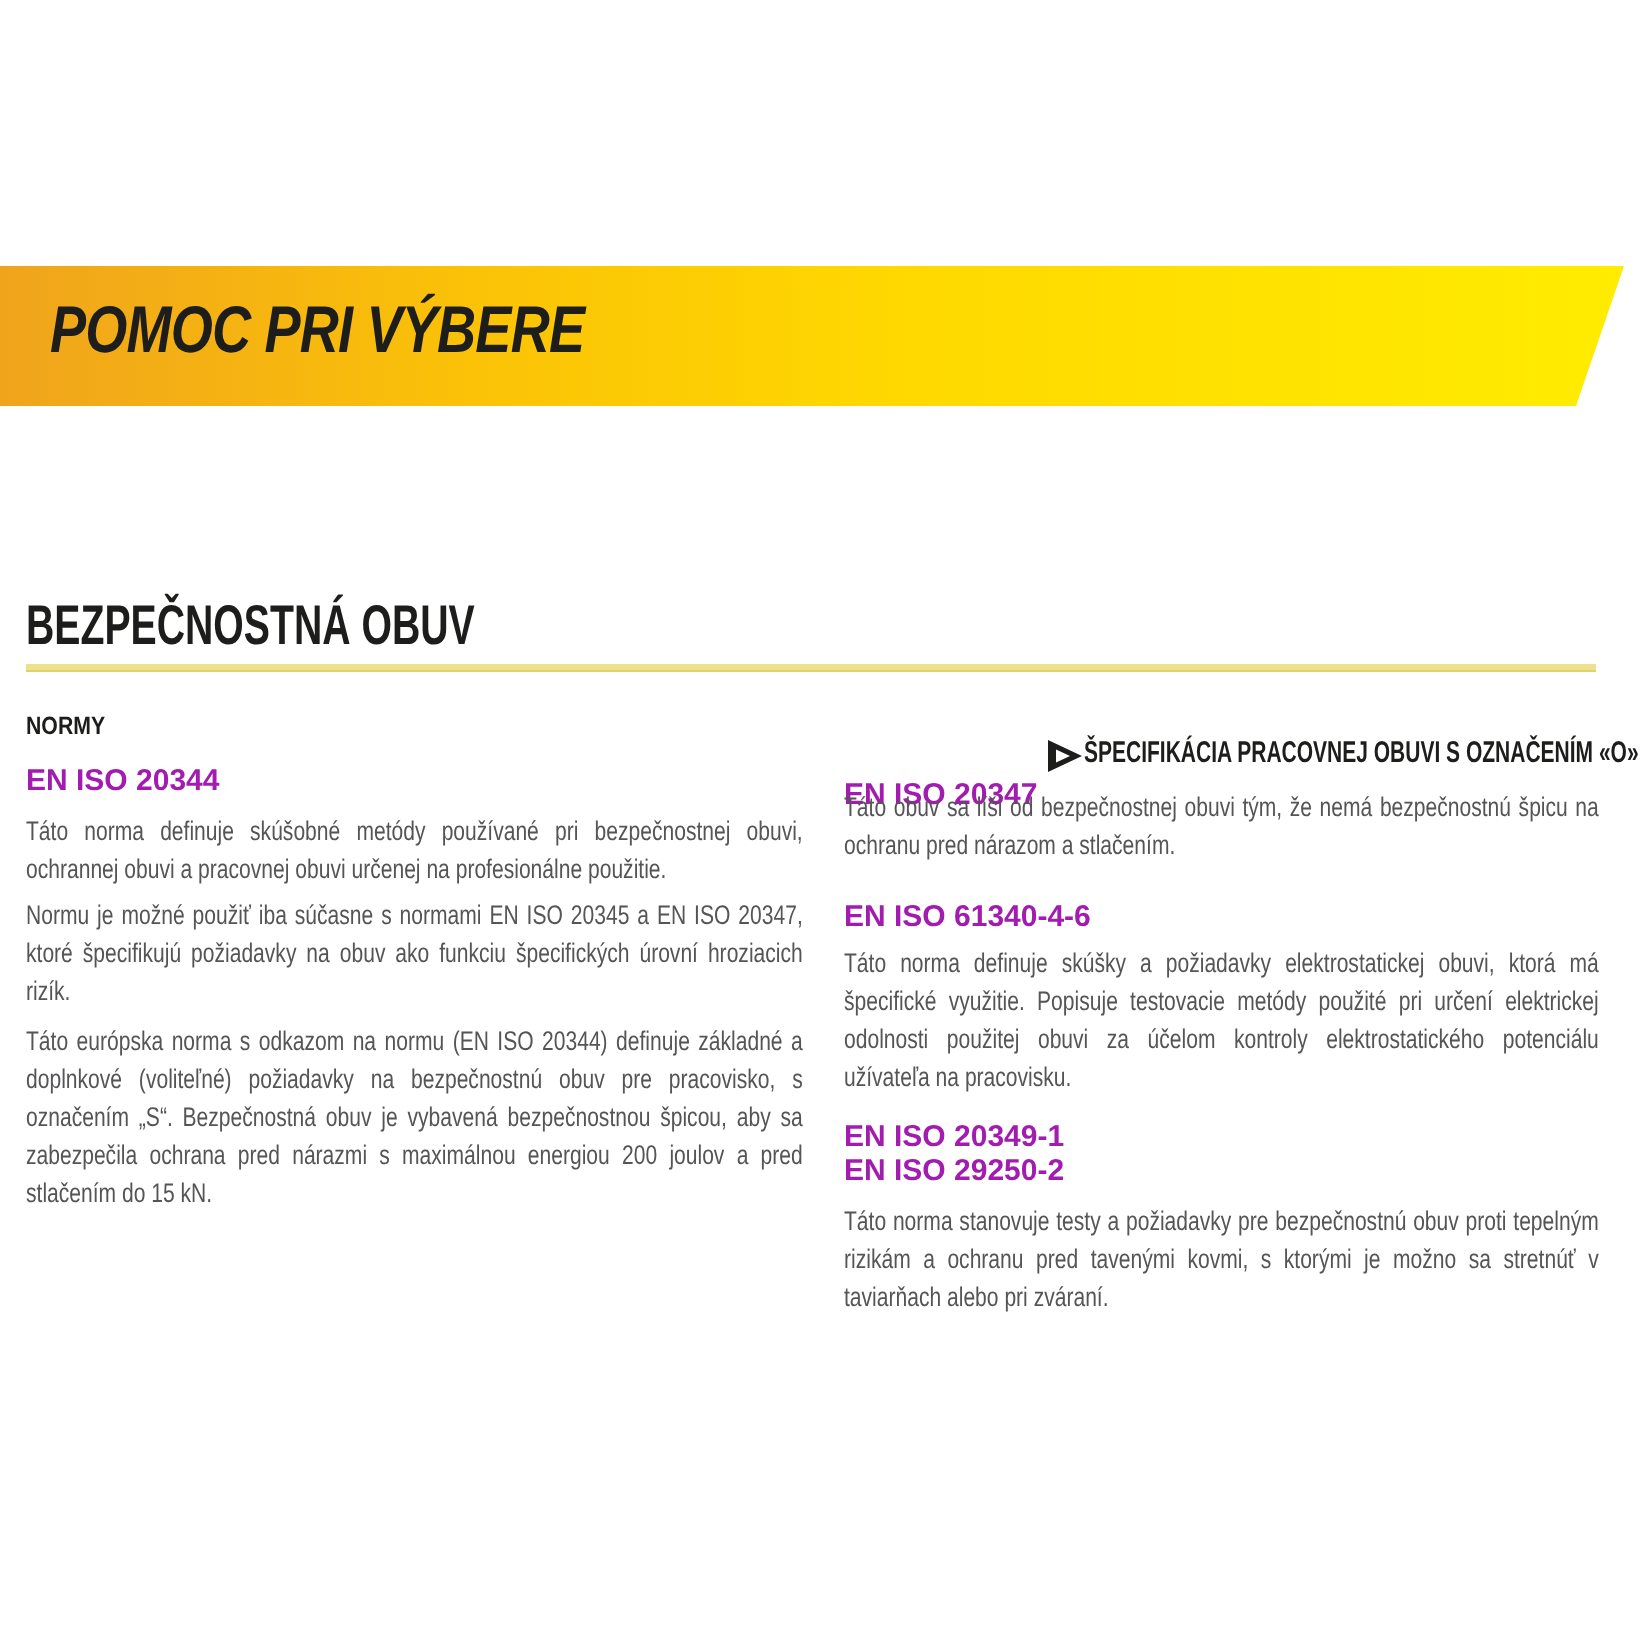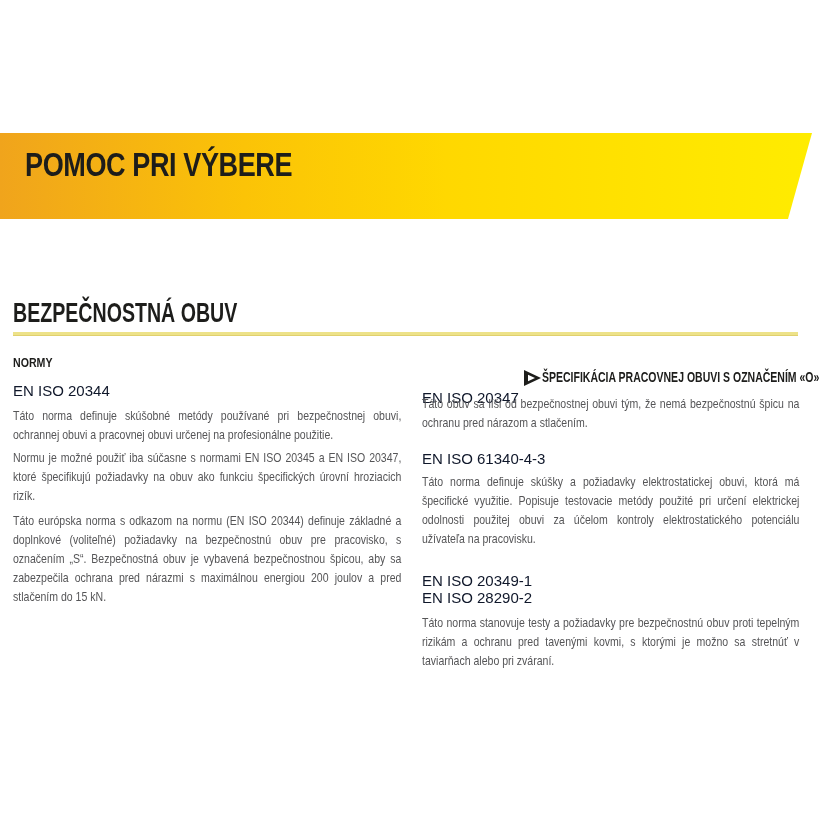--- a/index.html
+++ b/index.html
@@ -1,51 +1,51 @@
 <!DOCTYPE html>
 <html><head>
 <meta charset="utf-8">
 <style>
   html,body{margin:0;padding:0;background:#ffffff;}
   #page{position:relative;width:820px;height:820px;background:#ffffff;overflow:hidden;
         font-family:"Liberation Sans",sans-serif;color:#1d1d1b;}
 
   
-  .banner{position:absolute;left:0;top:133px;width:812px;height:86px;
+  .banner{position:absolute;left:0;top:133px;width:812px;height:70px;
           background:linear-gradient(90deg,#f0a41c 0%,#fbc307 30%,#ffd800 55%,#ffec00 100%);
-          clip-path:polygon(0 0,100% 0,calc(100% - 24px) 100%,0 100%);}
+          clip-path:polygon(0 0,100% 0,calc(100% - 24px) 100%,0 100%);font-style:italic;}
   .banner-title{position:absolute;left:25px;top:13px;font-size:33px;font-weight:bold;
           letter-spacing:-0.5px;transform:scaleX(0.82);transform-origin:0 0;white-space:nowrap;color:#1d1d1b;}
 
   
   .h1{position:absolute;left:13px;top:297px;font-size:28px;font-weight:bold;
       transform:scaleX(0.70);transform-origin:0 0;white-space:nowrap;color:#1d1d1b;}
   .rule{position:absolute;left:13px;top:332px;width:785px;height:3px;background:#ede289;
         border-bottom:1px solid #e0d06e;}
 
   
   .col{position:absolute;}
   .col-left{left:13px;top:356px;width:389px;}
   .col-right{left:422px;top:368px;width:378px;}
 
   .subhead{font-size:12.5px;font-weight:bold;transform:scaleX(0.85);transform-origin:0 0;
            white-space:nowrap;color:#1d1d1b;}
-  .norm-label{font-size:15px;font-weight:normal;line-height:17.5px;color:#0f172a;white-space:nowrap;}
+  .norm-label{font-size:15px;font-weight:bold;line-height:17.5px;color:#a21caf;white-space:nowrap;}
 
   .body-p{font-size:13.5px;line-height:19px;color:#555557;text-align:justify;
           transform:scaleX(0.78);transform-origin:0 0;width:128%;margin:0;}
 
   .norm-row{position:relative;}
   .norm-row .norm-label{position:absolute;left:0;top:1px;margin-top:20px;}
   .arrow{position:absolute;left:102px;top:2px;}
   .norm-heading{margin-left:120px;font-size:15px;font-weight:bold;line-height:18px;
           color:#1d1d1b;transform:scaleX(0.70);transform-origin:0 0;width:143%;}
 
   .mt4{margin-top:4px;}.mt6{margin-top:6px;}.mt8{margin-top:8px;}
-  .mt12{margin-top:12px;}.mt16{margin-top:24px;}.mt18{margin-top:18px;}.mt20{margin-top:20px;}
+  .mt12{margin-top:12px;}.mt16{margin-top:12px;}.mt18{margin-top:18px;}.mt20{margin-top:20px;}
 </style>
 </head>
 <body>
 
 <div id="page">
 
   <div class="banner">
     <div class="banner-title">POMOC PRI VÝBERE</div>
   </div>
 
@@ -67,21 +67,21 @@
       <div class="norm-label">EN ISO 20347</div>
       <span class="arrow">
         <svg width="17" height="16" viewBox="0 0 17 16">
           <path fill-rule="evenodd" fill="#1d1d1b" d="M0,0 L17,8 L0,16 Z M4,4.7 L11,8 L4,11.3 Z"></path>
         </svg>
       </span>
       <div class="norm-heading">ŠPECIFIKÁCIA PRACOVNEJ OBUVI S OZNAČENÍM «O»</div>
     </div>
     <p class="body-p mt8">Táto obuv sa líši od bezpečnostnej obuvi tým, že nemá bezpečnostnú špicu na ochranu pred nárazom a stlačením.</p>
 
-    <div class="norm-label mt18">EN ISO 61340-4-3</div>
+    <div class="norm-label mt18">EN ISO 61340-4-6</div>
     <p class="body-p mt4">Táto norma definuje skúšky a požiadavky elektrostatickej obuvi, ktorá má špecifické využitie. Popisuje testovacie metódy použité pri určení elektrickej odolnosti použitej obuvi za účelom kontroly elektrostatického potenciálu užívateľa na pracovisku.</p>
 
     <div class="norm-label mt16">EN ISO 20349-1</div>
-    <div class="norm-label">EN ISO 28290-2</div>
+    <div class="norm-label">EN ISO 29250-2</div>
     <p class="body-p mt6">Táto norma stanovuje testy a požiadavky pre bezpečnostnú obuv proti tepelným rizikám a ochranu pred tavenými kovmi, s ktorými je možno sa stretnúť v taviarňach alebo pri zváraní.</p>
   </div>
 
 </div>
 
 </body></html>

